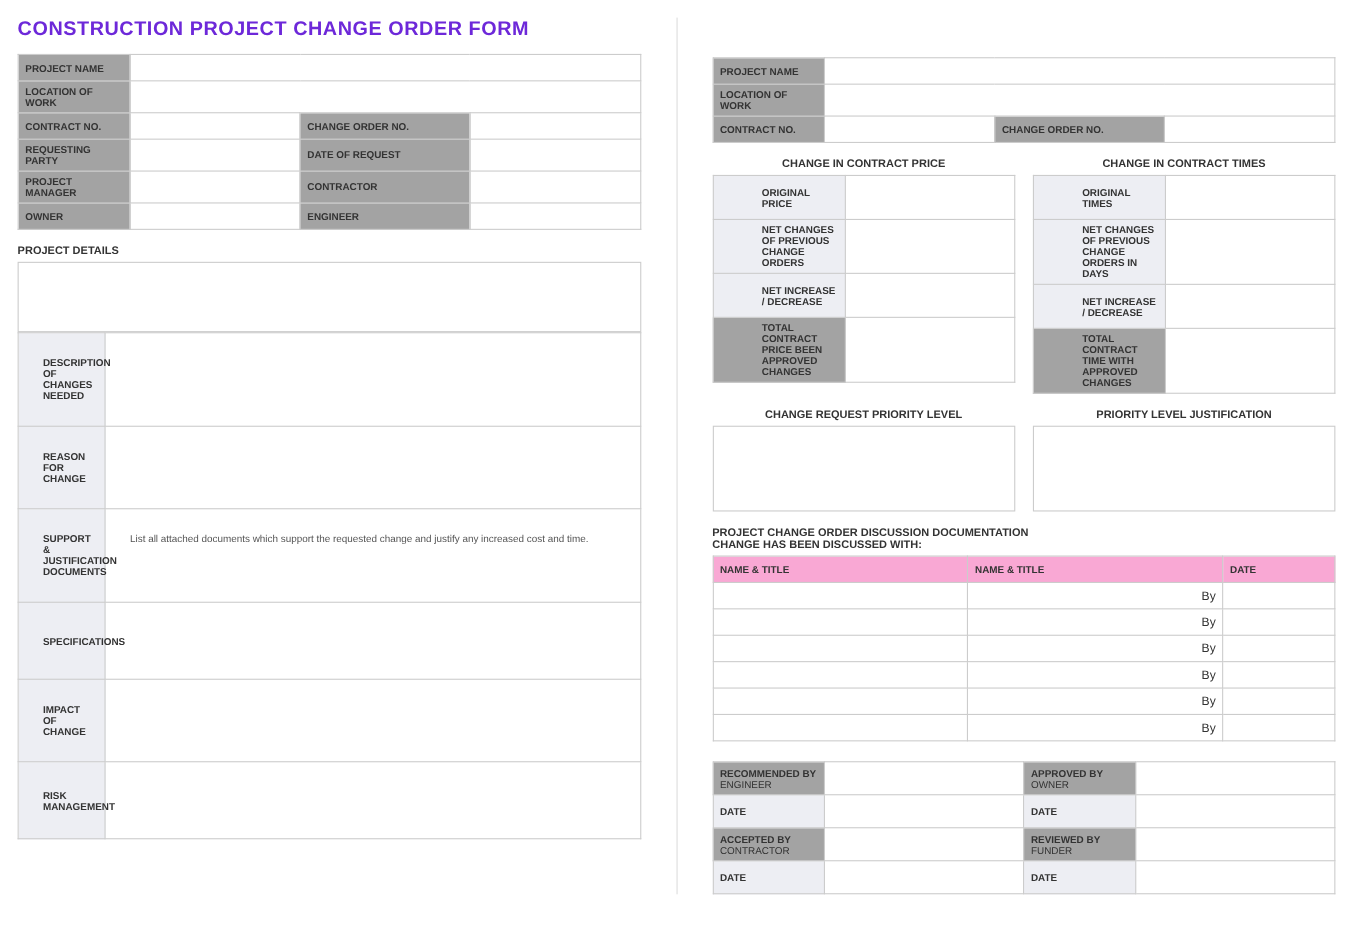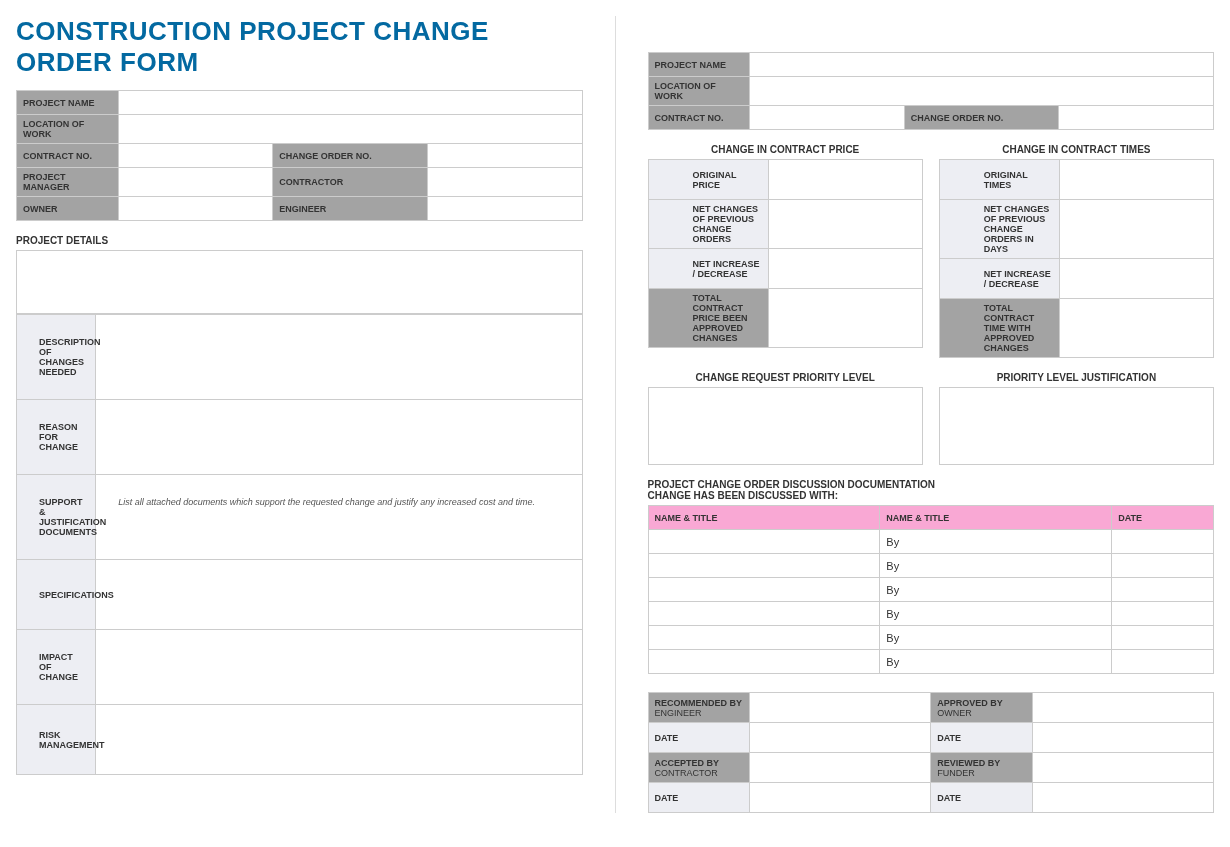--- a/index.html
+++ b/index.html
@@ -14,23 +14,23 @@
   }
   .page {
     flex: 1;
     min-width: 0;
   }
   .divider {
     border-left: 1px solid #ddd;
     align-self: stretch;
   }
   h1 {
-    font-size: 26px;
+    font-size: 18px;
     letter-spacing: 0.5px;
-    color: #0369a1;
+    color: #6d28d9;
     margin: 0 0 12px 0;
     font-weight: bold;
   }
   table {
     width: 100%;
     border-collapse: collapse;
     table-layout: fixed;
   }
   td {
     border: 1px solid #ccc;
@@ -49,21 +49,21 @@
   }
   td.value {
     background: #fff;
     font-weight: normal;
   }
   td.header-cell {
     background: #f9a8d4;
   }
   td.body-cell {
     background: #fff;
-    text-align: left;
+    text-align: right;
     font-weight: normal;
     font-size: 11px;
   }
   .section-title {
     font-size: 10px;
     font-weight: bold;
     margin: 14px 0 4px 0;
   }
   .section-title.center {
     text-align: center;
@@ -78,21 +78,20 @@
   }
   .desc-row td {
     height: 70px;
     vertical-align: top;
     padding: 22px;
   }
   .desc-row td.label-light {
     vertical-align: middle;
   }
   .hint {
-    font-style: italic;
     color: #555;
     font-size: 9px;
     font-weight: normal;
   }
   .two-col {
     display: flex;
     gap: 16px;
   }
   .two-col > div {
     flex: 1;
@@ -122,20 +121,26 @@
       <td class="value" colspan="3"></td>
     </tr>
     <tr>
       <td class="label">LOCATION OF WORK</td>
       <td class="value" colspan="3"></td>
     </tr>
     <tr>
       <td class="label">CONTRACT NO.</td>
       <td class="value" style="width:32%"></td>
       <td class="label" style="width:18%">CHANGE ORDER NO.</td>
+      <td class="value"></td>
+    </tr>
+    <tr>
+      <td class="label">REQUESTING PARTY</td>
+      <td class="value"></td>
+      <td class="label">DATE OF REQUEST</td>
       <td class="value"></td>
     </tr>
     <tr>
       <td class="label">PROJECT MANAGER</td>
       <td class="value"></td>
       <td class="label">CONTRACTOR</td>
       <td class="value"></td>
     </tr>
     <tr>
       <td class="label">OWNER</td>

